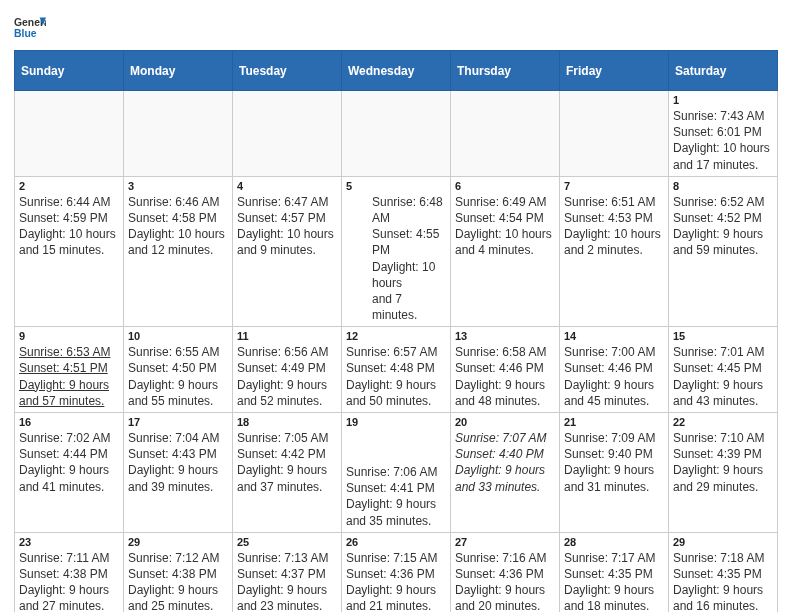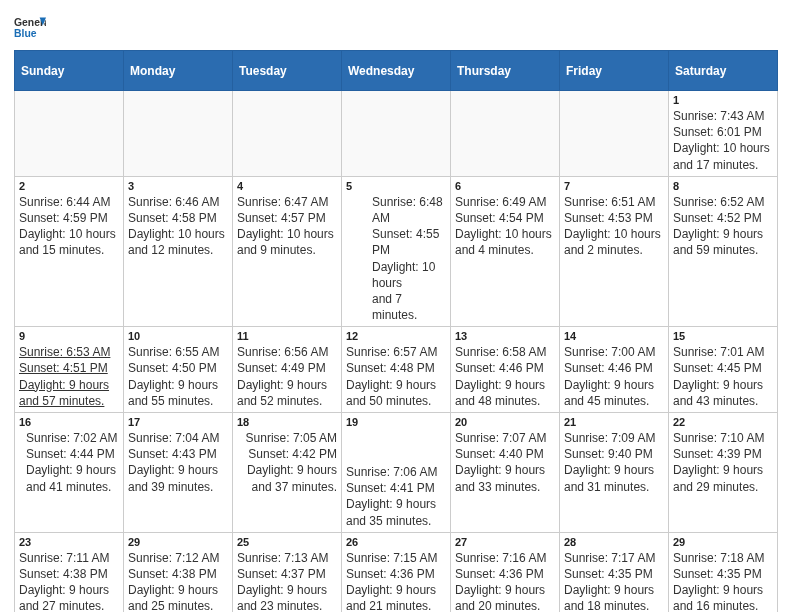--- a/index.html
+++ b/index.html
@@ -234,49 +234,49 @@
             <span class="day-num">15</span>
             <div class="day-info" style="white-space: pre-line;">Sunrise: 7:01 AM
 Sunset: 4:45 PM
 Daylight: 9 hours
 and 43 minutes.</div>
           </td>
         </tr>
         <tr>
           <td>
             <span class="day-num">16</span>
-            <div class="day-info" style="white-space: pre-line; margin-left: 7px;">Sunrise: 7:02 AM
+            <div class="day-info" style="white-space: pre-line;">Sunrise: 7:02 AM
 Sunset: 4:44 PM
 Daylight: 9 hours
 and 41 minutes.</div>
           </td>
           <td>
             <span class="day-num">17</span>
             <div class="day-info" style="white-space: pre-line;">Sunrise: 7:04 AM
 Sunset: 4:43 PM
 Daylight: 9 hours
 and 39 minutes.</div>
           </td>
           <td>
             <span class="day-num">18</span>
-            <div class="day-info" style="white-space: pre-line; text-align: right;">Sunrise: 7:05 AM
+            <div class="day-info" style="white-space: pre-line;">Sunrise: 7:05 AM
 Sunset: 4:42 PM
 Daylight: 9 hours
 and 37 minutes.</div>
           </td>
           <td>
             <span class="day-num">19</span>
             <div class="day-info" style="white-space: pre-line; margin-top: 36px;">Sunrise: 7:06 AM
 Sunset: 4:41 PM
 Daylight: 9 hours
 and 35 minutes.</div>
           </td>
           <td>
             <span class="day-num">20</span>
-            <div class="day-info" style="white-space: pre-line;">Sunrise: 7:07 AM
+            <div class="day-info" style="white-space: pre-line; font-style: italic;">Sunrise: 7:07 AM
 Sunset: 4:40 PM
 Daylight: 9 hours
 and 33 minutes.</div>
           </td>
           <td>
             <span class="day-num">21</span>
             <div class="day-info" style="white-space: pre-line;">Sunrise: 7:09 AM
 Sunset: 9:40 PM
 Daylight: 9 hours
 and 31 minutes.</div>

